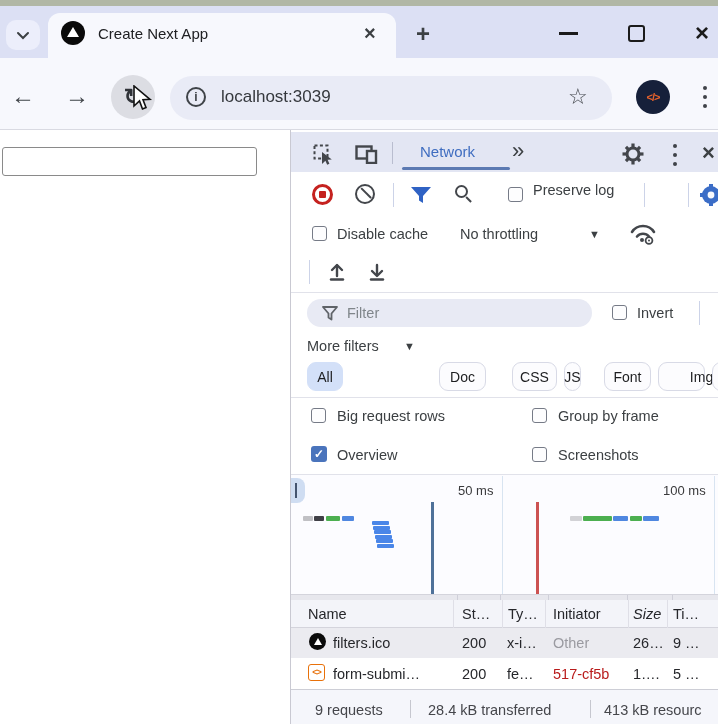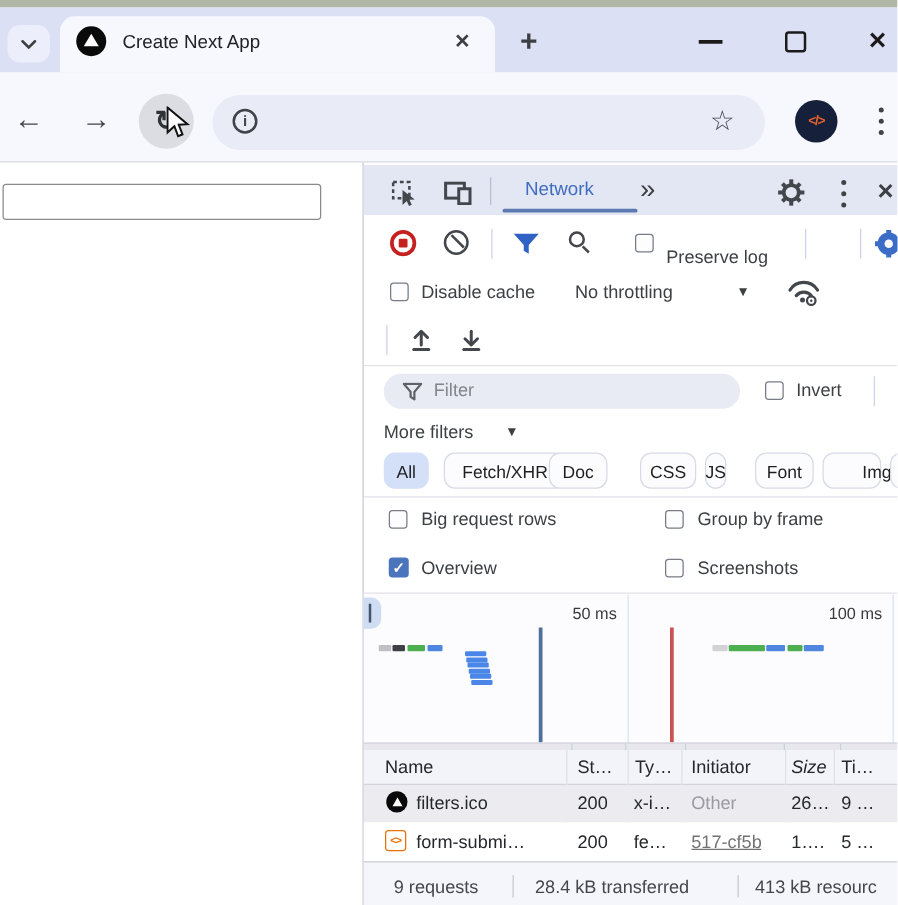--- a/index.html
+++ b/index.html
@@ -85,21 +85,21 @@
 
   
   .thead { left:291px; top:600px; width:427px; height:28px; background:#f3f4f9; border-bottom:1px solid #d4d4dc; }
   .th, .td { position:absolute; font-size:14.5px; color:#26272b; white-space:nowrap; overflow:hidden; }
   .coldiv { position:absolute; top:600px; width:1px; height:90px; background:#dfdfe7; }
   .row1 { left:291px; top:628px; width:427px; height:30px; background:#ebebf0; }
   .row2 { left:291px; top:658px; width:427px; height:31px; background:#ffffff; }
   .fav-mini { left:309px; top:633px; width:17px; height:17px; border-radius:50%; background:#0a0a0a; display:flex; align-items:center; justify-content:center; }
   .tri-mini { width:0; height:0; border-left:4px solid transparent; border-right:4px solid transparent; border-bottom:7px solid #fff; margin-top:-1px; }
   .fetch-ico { left:308px; top:664px; width:17px; height:17px; border:1.7px solid #e8710a; border-radius:3px; color:#e8710a; font-size:9px; font-weight:bold; text-align:center; line-height:14px; letter-spacing:-1px; }
-  .initiator-link { text-decoration:underline; color:#737373; }
+  .initiator-link { color:#b91c1c; }
   .gray-txt { color:#9a9aa0 !important; }
 
   
   .statusbar { left:291px; top:689px; width:427px; height:35px; background:#f5f6fb; border-top:1px solid #cdced6; }
   .stat { position:absolute; top:702px; font-size:14.5px; color:#45464b; white-space:nowrap; }
   .stat-sep { position:absolute; top:700px; width:1px; height:18px; background:#c6c7cf; }
 </style>
 </head>
 <body>
 
@@ -130,20 +130,21 @@
   <div class="abs back navglyph">←</div>
   <div class="abs fwd navglyph">→</div>
   <div class="abs reload-bg">
     <span class="reload-glyph">↻</span>
   </div>
   <svg class="abs" style="left:133px; top:85px; z-index:9;" width="20" height="28">
     <polygon points="1,1 1,21 6.5,16 9.5,24 13,22.5 10,14.8 17,14.3" fill="#fff" stroke="#111" stroke-width="1.6"></polygon>
   </svg>
   <div class="abs urlbar"></div>
   <div class="abs info-circle">i</div>
+  <div class="abs url-text">localhost:3039</div>
   <div class="abs star">☆</div>
   <div class="abs avatar">&lt;/&gt;</div>
   <div class="abs menu-dots">
       <span></span>
       <span></span>
       <span></span>
     </div>
 
   <input class="abs page-input" type="text" value="" style="">
   <div class="abs vdivider"></div>
@@ -189,21 +190,21 @@
   <div class="abs rec-ring">
       <div class="rec-sq"></div>
     </div>
   <div class="abs block-icon"></div>
   <div class="abs vsep" style="left:393px; top:183px; height:24px;"></div>
   <svg class="abs" style="left:410px; top:186px;" width="22" height="18">
     <polygon points="1,1 21,1 13,10 13,17 9,14.5 9,10" fill="#2f62c4"></polygon>
   </svg>
   <div class="abs search-icon"></div>
   <div class="abs cb" style="left:508px; top:187px;"></div>
-  <div class="abs dt-label" style="left:533px; top:198px;">Preserve log</div>
+  <div class="abs dt-label" style="left:533px; top:182px;">Preserve log</div>
   <div class="abs vsep" style="left:644px; top:183px; height:24px;"></div>
   <div class="abs vsep" style="left:688px; top:183px; height:24px;"></div>
   <svg class="abs" style="left:700px; top:184px;" width="22" height="22">
     <g transform="translate(11,11)" fill="#3b6dc7">
       <circle r="9" fill="#3b6dc7"></circle>
         <circle r="3.4" fill="#f8f9fd"></circle>
       <g>
           <rect x="-2" y="-11.5" width="4" height="4"></rect>
           <rect x="-2" y="7.5" width="4" height="4"></rect>
           <rect x="-11.5" y="-2" width="4" height="4"></rect>
@@ -243,21 +244,20 @@
   </svg>
   <div class="abs filter-ph">Filter</div>
   <div class="abs cb" style="left:612px; top:305px;"></div>
   <div class="abs dt-label" style="left:637px; top:305px;">Invert</div>
   <div class="abs vsep" style="left:699px; top:301px; height:24px;"></div>
 
   <div class="abs dt-label" style="left:307px; top:338px;">More filters</div>
   <div class="abs" style="left:404px; top:340px; font-size:11px; color:#3c4043;">▼</div>
 
   <div class="chip chip-active" style="left:307px; width:36px;">All</div>
-  <div class="chip" style="left:355px; width:98px;">Fetch/XHR</div>
   <div class="chip" style="left:439px; width:47px;">Doc</div>
   <div class="chip" style="left:512px; width:45px;">CSS</div>
   <div class="chip" style="left:564px; width:17px;">JS</div>
   <div class="chip" style="left:604px; width:47px;">Font</div>
   <div class="chip" style="left:658px; width:47px;padding-left:40px;">Img</div>
   <div class="chip" style="left:712px; width:30px;"></div>
   <div class="abs hline" style="left:291px; top:397px; width:427px;"></div>
 
   <div class="abs cb" style="left:311px; top:408px;"></div>
   <div class="abs dt-label" style="left:337px; top:408px;">Big request rows</div>

